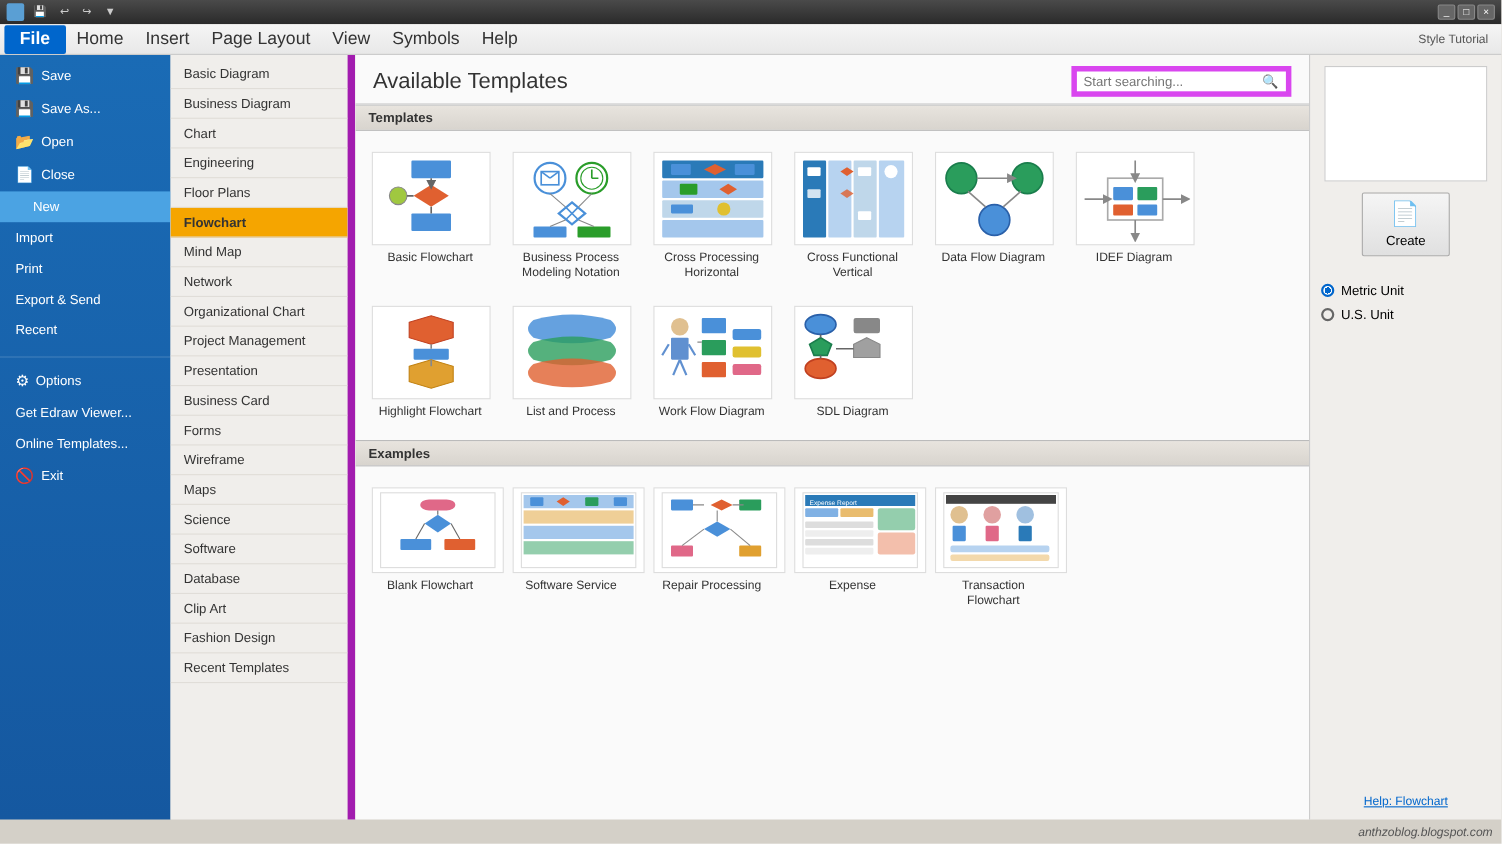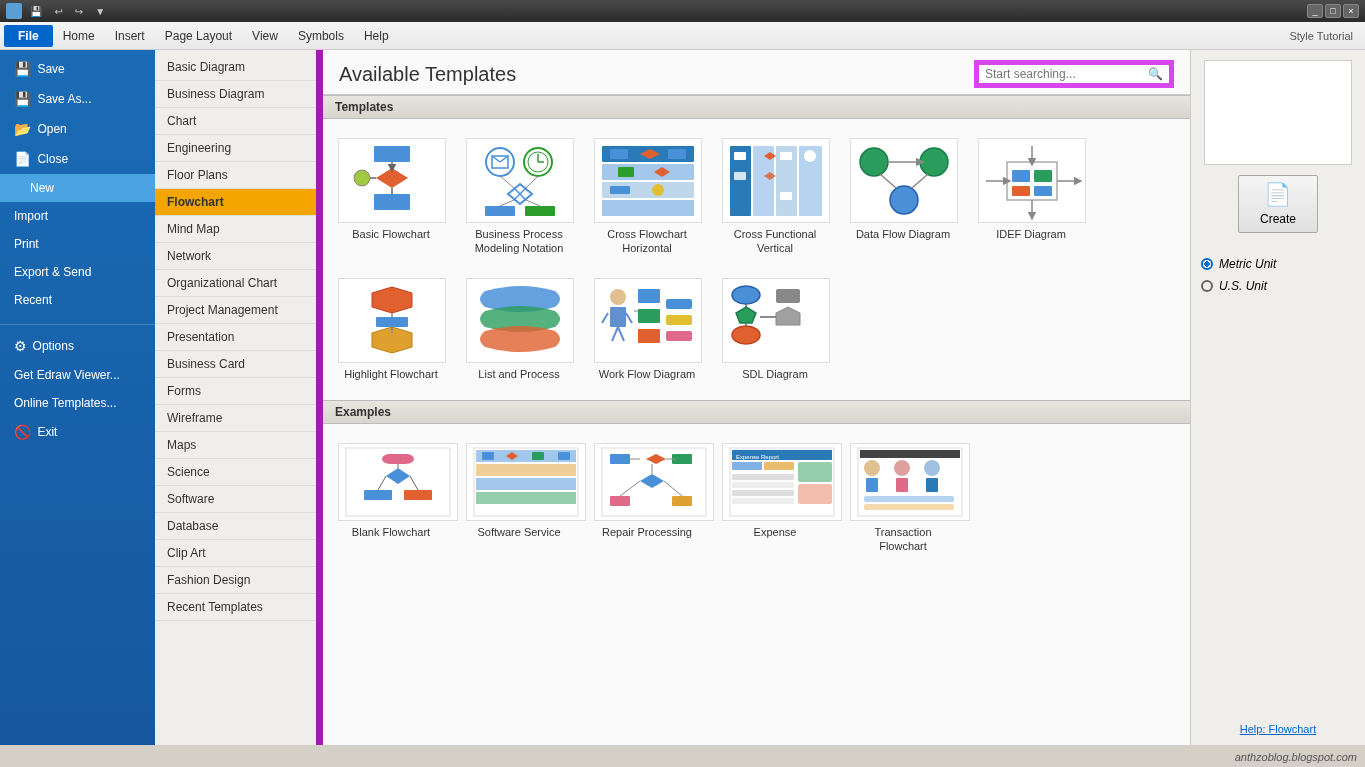--- a/index.html
+++ b/index.html
@@ -23,21 +23,21 @@
       background: linear-gradient(to bottom, #f5f5f5, #e8e8e8);
       height: 28px;
       display: flex;
       align-items: center;
       padding: 0 4px;
       border-bottom: 1px solid #ccc;
     }
     .menu-item {
       padding: 4px 10px;
       cursor: pointer;
-      font-size: 12px;
+      font-size: 16px;
       border-radius: 2px;
       color: #333;
     }
     .menu-item.file-tab { background: #0066cc; color: white; padding: 4px 14px; font-weight: bold; }
     .menu-right { margin-left: auto; font-size: 11px; color: #555; padding-right: 8px; }
     .quick-btn { color: #ccc; font-size: 10px; padding: 2px 4px; cursor: pointer; }
 
     
     .main-layout { display: flex; height: calc(767px - 72px); }
 
@@ -204,21 +204,21 @@
       font-size: 12px;
       border-radius: 2px;
       margin-bottom: 14px;
       display: flex;
       flex-direction: column;
       align-items: center;
       gap: 4px;
       width: 80px;
     }
     .create-icon { font-size: 22px; color: #666; }
-    .radio-group { width: 100%; padding: 6px 0; font-style: italic; }
+    .radio-group { width: 100%; padding: 6px 0; }
     .radio-item { display: flex; align-items: center; gap: 6px; padding: 4px 0; font-size: 12px; cursor: pointer; }
     .radio-dot { width: 12px; height: 12px; border-radius: 50%; border: 2px solid #666; display: inline-block; }
     .radio-dot.selected { border-color: #0066cc; background: radial-gradient(circle, #0066cc 50%, white 50%); }
     .help-link { color: #0066cc; font-size: 11px; text-decoration: underline; cursor: pointer; margin-top: auto; }
     .watermark { position: absolute; bottom: 4px; right: 8px; font-size: 11px; color: #555; font-style: italic; }
 
     
     svg { display: block; }
 
     
@@ -407,21 +407,21 @@
 
               <rect x="12" y="7" width="18" height="10" fill="#4a90d9" rx="1"></rect>
               <polygon points="42,12 52,7 62,12 52,17" fill="#e06030"></polygon>
               <rect x="70" y="7" width="18" height="10" fill="#4a90d9" rx="1"></rect>
               <rect x="20" y="25" width="16" height="10" fill="#2a9d2a" rx="1"></rect>
               <polygon points="56,30 64,25 72,30 64,35" fill="#e06030"></polygon>
               <rect x="12" y="44" width="20" height="8" fill="#4a90d9" rx="1"></rect>
               <circle cx="60" cy="48" r="6" fill="#e0c030"></circle>
             </svg>
           </div>
-          <div class="template-label">Cross Flowchart Horizontal</div>
+          <div class="template-label">Cross Processing Horizontal</div>
         </div>
 
         <div class="template-item">
           <div class="template-thumb">
             <svg width="100" height="78" viewBox="0 0 100 78">
               <rect x="4" y="4" width="21" height="70" fill="#2a7ab8" rx="1"></rect>
               <rect x="27" y="4" width="21" height="70" fill="#4a90d9" rx="1" opacity="0.4"></rect>
               <rect x="50" y="4" width="21" height="70" fill="#2a7ab8" rx="1" opacity="0.3"></rect>
               <rect x="73" y="4" width="23" height="70" fill="#4a90d9" rx="1" opacity="0.4"></rect>
 

